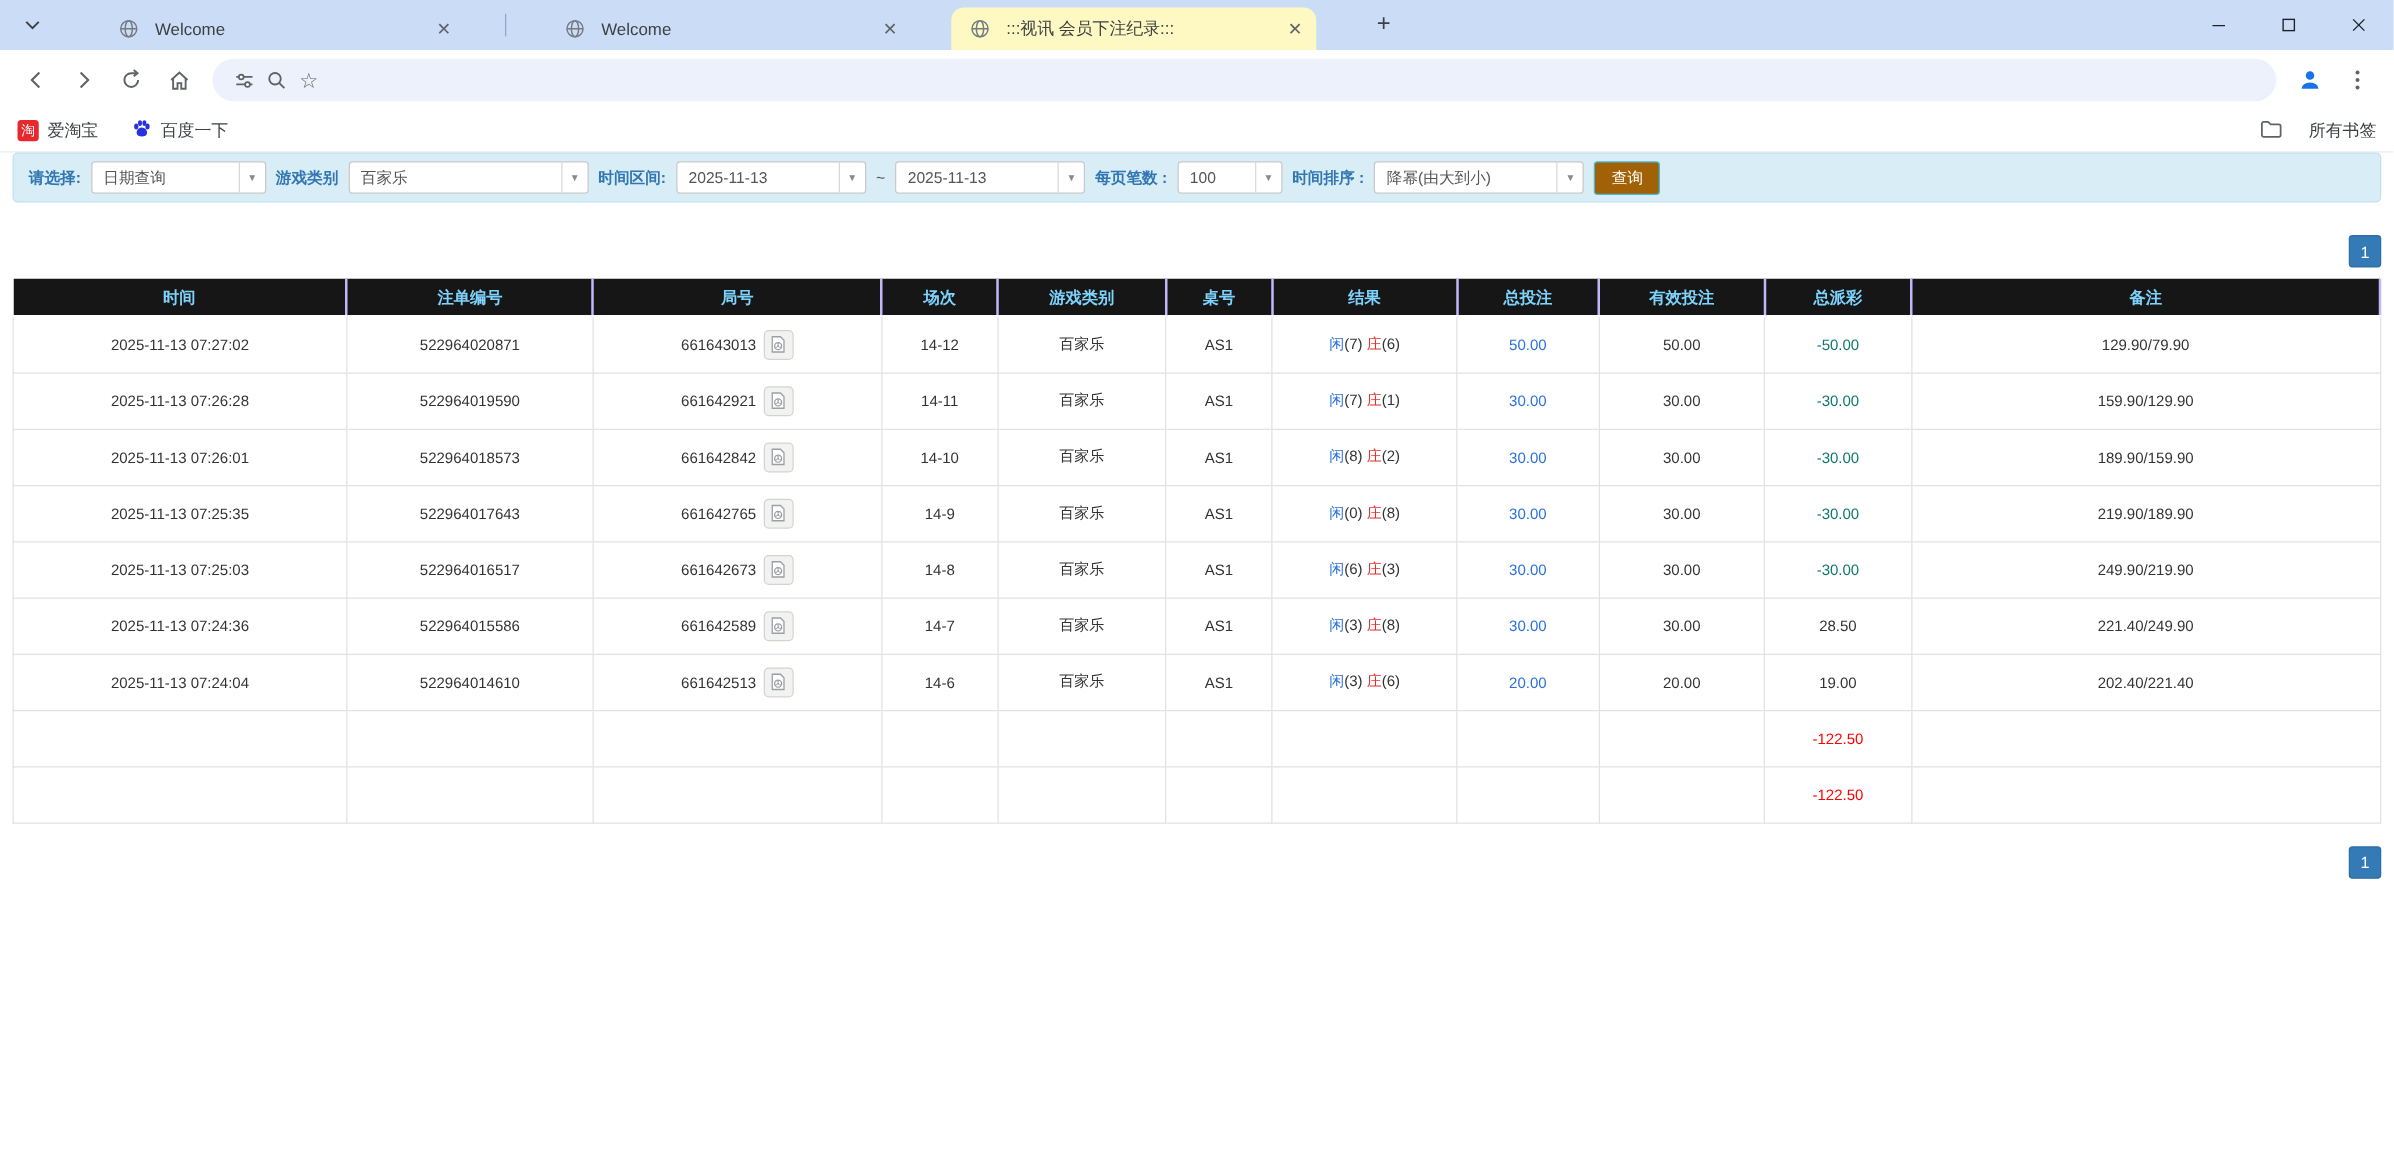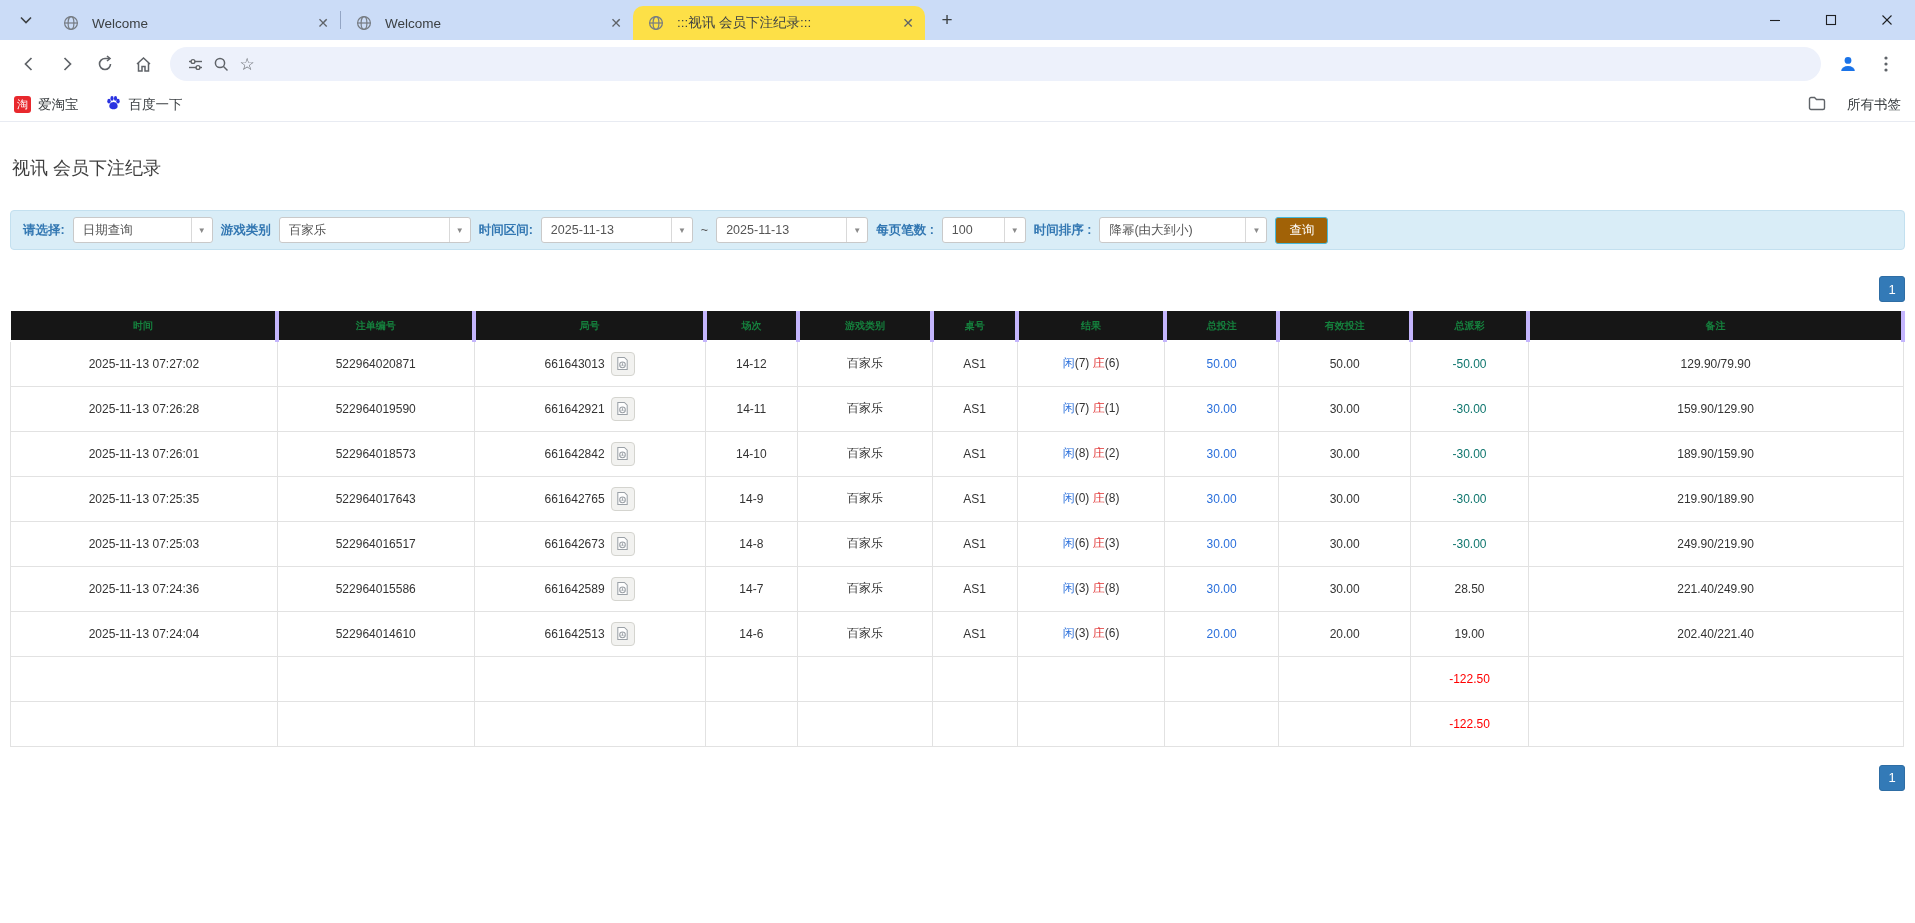--- a/index.html
+++ b/index.html
@@ -1,25 +1,25 @@
 <!DOCTYPE html>
 <html><head>
 <meta charset="utf-8">
 <style>
   * { box-sizing: border-box; margin: 0; padding: 0; }
   html,body { width:1915px; height:923px; overflow:hidden; background:#fff;
     font-family:"Liberation Sans", sans-serif; }
 
   
-  .tabstrip { height:40px; background:#cbdcf7; display:flex; align-items:flex-end; padding-left:6px; }
+  .tabstrip { height:40px; background:#cbdcf7; display:flex; align-items:flex-end; padding-left:6px;gap:32px; }
   .tab-search-btn { align-self:center; width:28px; height:28px; border-radius:50%;
     display:flex; align-items:center; justify-content:center; margin:0 8px 0 6px; color:#3c4043; }
   .tab { width:292px; height:34px; display:flex; align-items:center; gap:8px;
     padding:0 8px 0 10px; font-size:13.5px; color:#3c4043; position:relative; }
-  .tab.active { background:#fde047; border-radius:10px 10px 0 0; }
+  .tab.active { background:#fef9c3; border-radius:10px 10px 0 0; }
   .tab .title { flex:1; white-space:nowrap; overflow:hidden; text-overflow:ellipsis; }
   .tab .close { width:18px; height:18px; display:flex; align-items:center; justify-content:center;
     border-radius:50%; color:#5f6368; font-size:14px; }
   .tab-sep { width:1px; height:18px; background:#93a5c4; align-self:center; }
   .newtab-btn { align-self:center; width:28px; height:28px; margin-left:8px; border-radius:50%;
     display:flex; align-items:center; justify-content:center; color:#3c4043; font-size:19px; }
   .win-controls { margin-left:auto; align-self:stretch; display:flex; align-items:center; }
   .win-btn { width:56px; height:100%; display:flex; align-items:center; justify-content:center; color:#202124; }
 
   .toolbar { height:48px; background:#fff; display:flex; align-items:center; padding:0 10px; }
@@ -61,22 +61,22 @@
   .info-left { color:#4a6b4c; }
   .info-right { color:#ff0000; }
 
   .pagination { display:flex; justify-content:flex-end; margin-top:26px; }
   .pagination.bottom { margin-top:18px; }
   .page-btn { background:#337ab7; border:1px solid #2e6da4; color:#fff; min-width:26px; height:26px;
     border-radius:3px; display:flex; align-items:center; justify-content:center; font-size:13px; }
 
   table.bet { width:100%; border-collapse:collapse; table-layout:fixed; margin-top:9px;
     font-size:12px; color:#333; }
-  table.bet thead th { background:#161616; color:#15803d; height:30px; font-size:10px; font-weight:bold;
-    border-right:4px solid #c4b5fd; border-bottom:2px solid #fff; }
+  table.bet thead th { background:#161616; color:#7dd3fc; height:30px; font-size:13px; font-weight:bold;
+    border-right:2px solid #c4b5fd; border-bottom:2px solid #fff; }
   table.bet tbody td { height:45px; text-align:center; background:#fff; border:1px solid #e2e2e2;
     overflow:hidden; white-space:nowrap; }
   tr.highlight td { background:#f8f89c; }
   .blue { color:#2a6fdb; }
   .neg { color:#0f766e; }
   .res-p { color:#2a6fdb; }
   .res-b { color:#e03030; }
   .res-n { color:#333; }
   .round-wrap { display:inline-flex; align-items:center; gap:6px; }
   .video-btn { width:24px; height:24px; background:#f2f2f0; border:1px solid #d4d4cf;
@@ -240,21 +240,20 @@
     <span>
       <svg width="18" height="15" viewBox="0 0 18 15">
           <path d="M1.5 3 a1.5 1.5 0 0 1 1.5 -1.5 H6.5 L8.5 3.5 H15 a1.5 1.5 0 0 1 1.5 1.5 V12 a1.5 1.5 0 0 1 -1.5 1.5 H3 A1.5 1.5 0 0 1 1.5 12 Z" fill="none" stroke="#5f6368" stroke-width="1.4"></path>
         </svg>
     </span>
     <span>所有书签</span>
   </div>
 </div>
 
 <div class="content">
-  <h1 class="page-title">视讯 会员下注纪录</h1>
 
   <div class="filter-bar">
     <span class="f-label">请选择:</span>
     <div class="sel" style="width:140px">
       <span class="val">日期查询</span>
       <span class="caret">▼</span>
     </div>
     <span class="f-label">游戏类别</span>
     <div class="sel" style="width:192px">
       <span class="val">百家乐</span>

